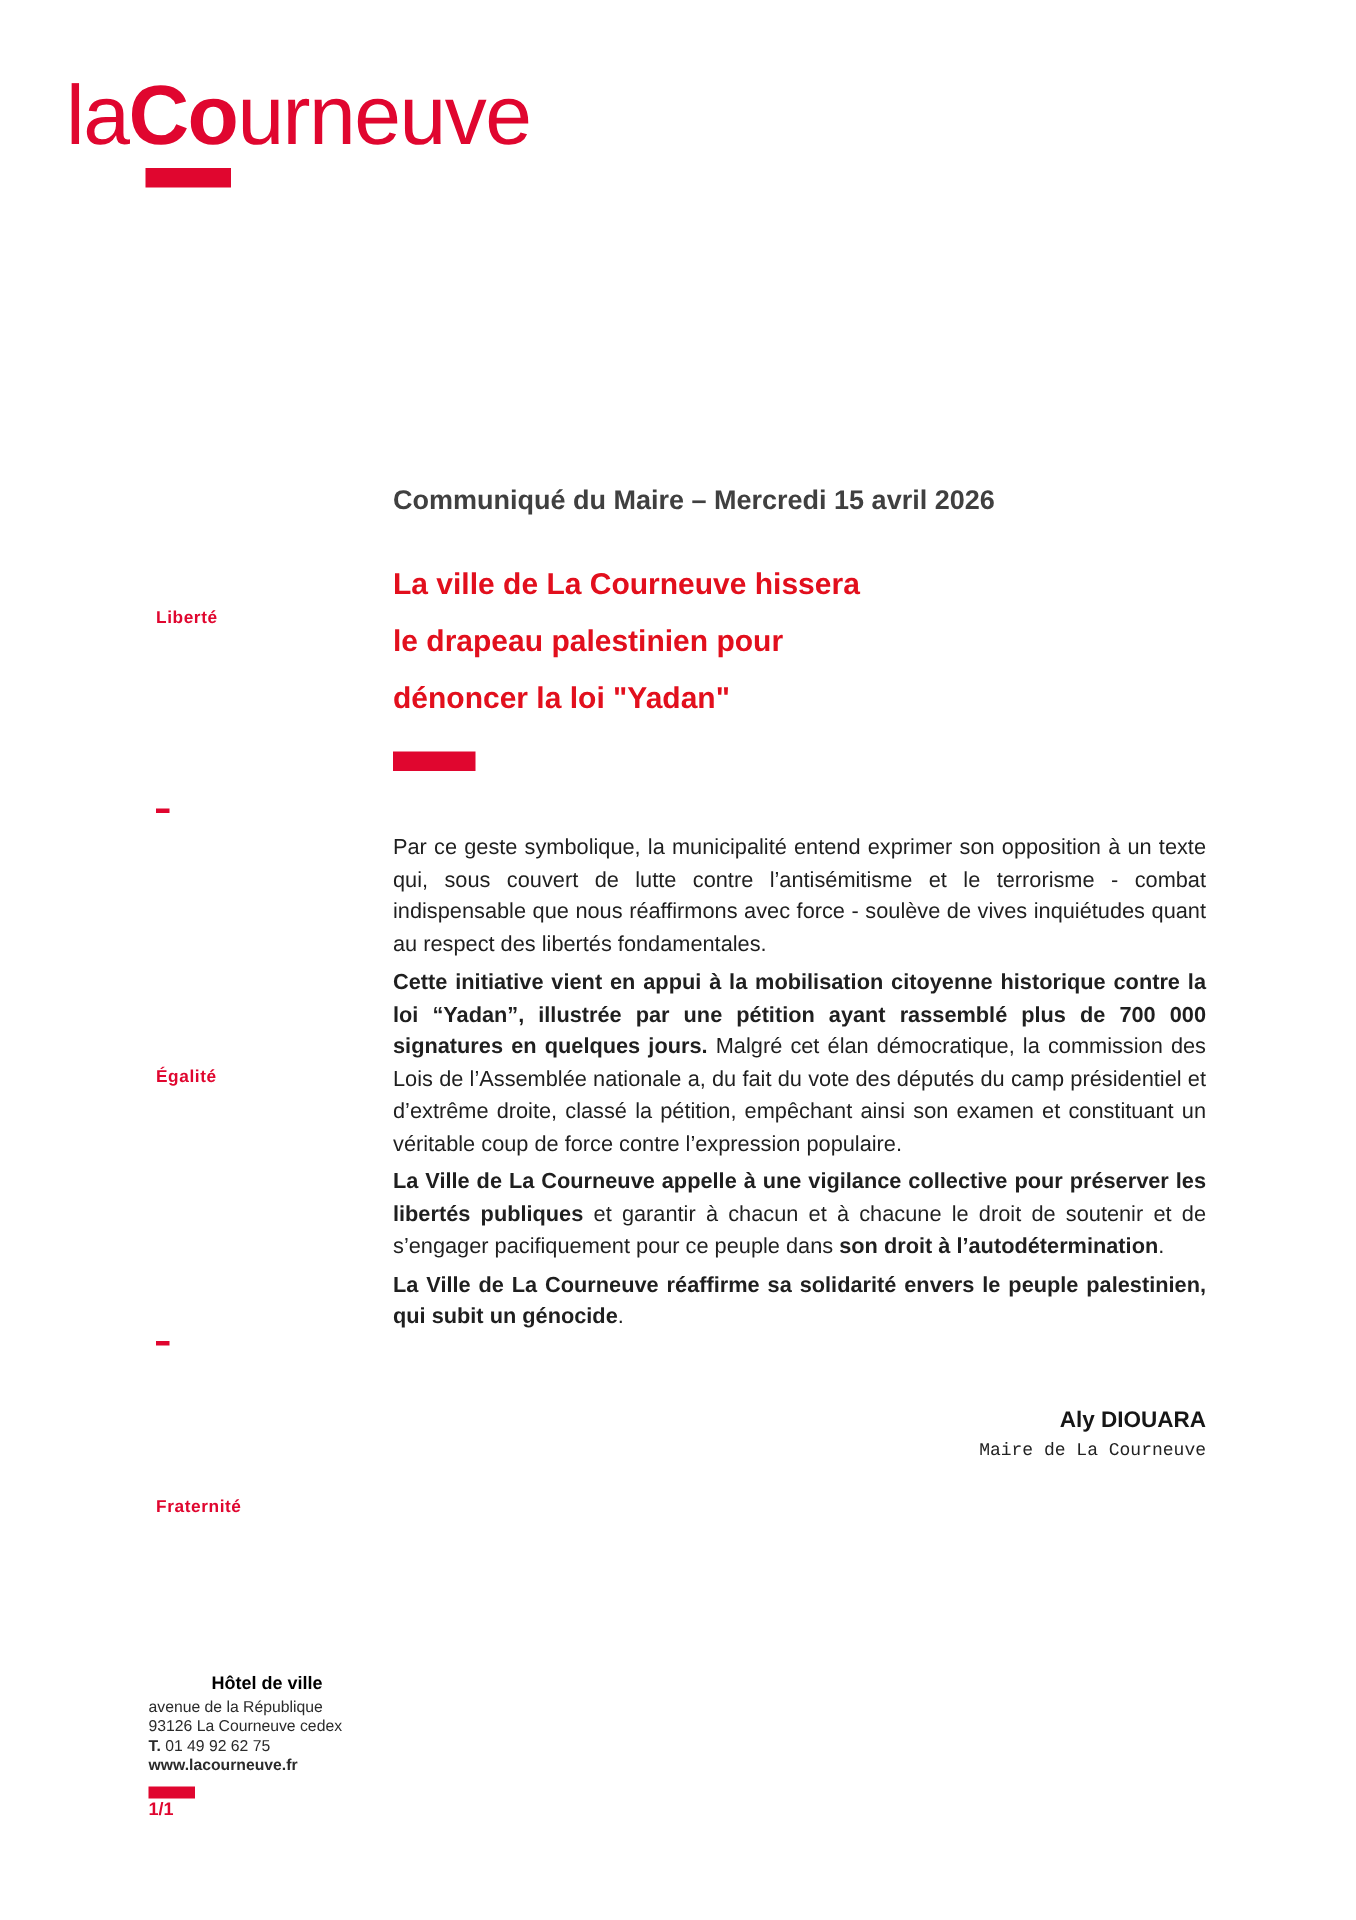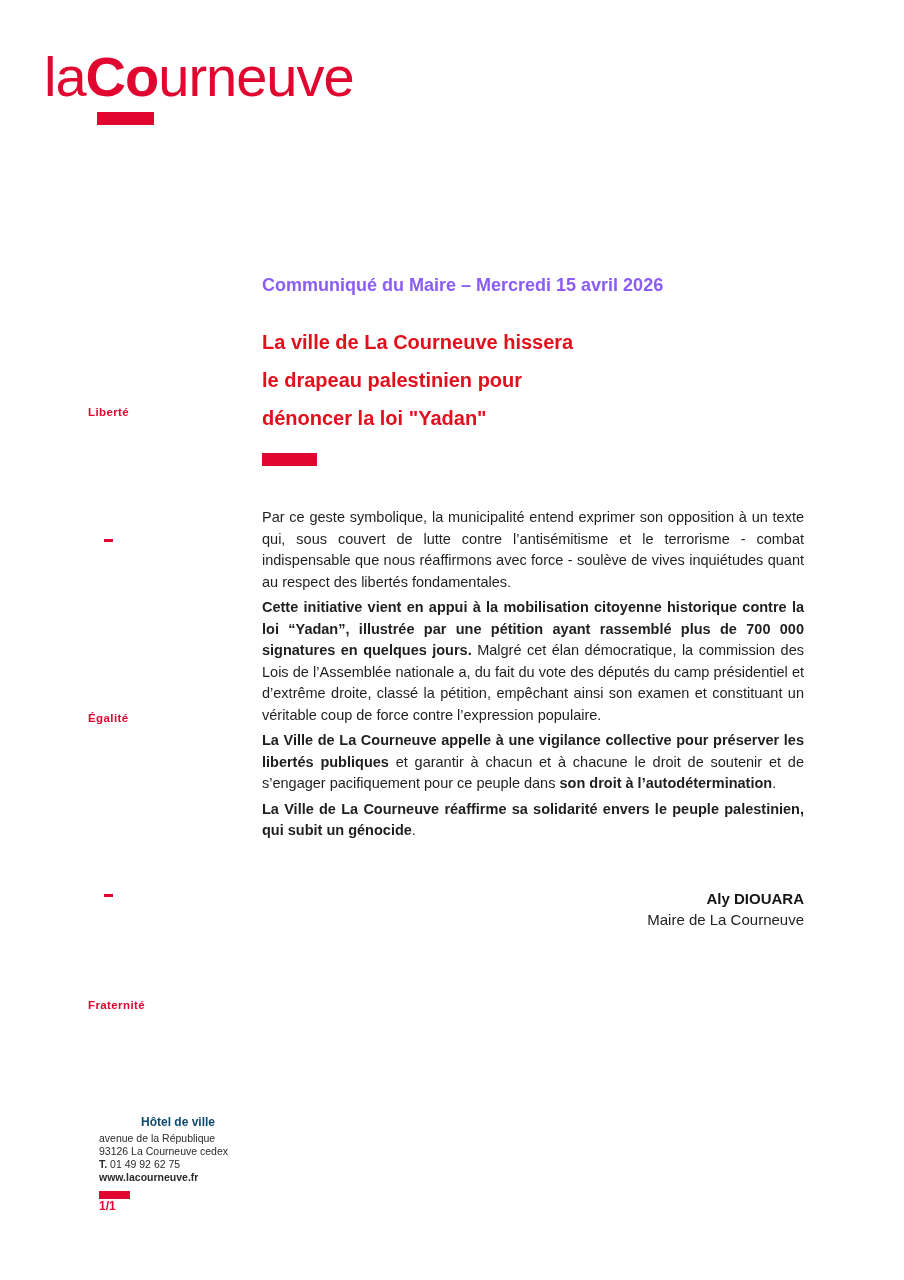--- a/index.html
+++ b/index.html
@@ -37,21 +37,21 @@
   .logo-bar{
     position:absolute;
     left:53px;top:64px;
     width:57px;height:13px;
     background:var(--brand-red);
   }
 
   
   .motto{
     position:absolute;
-    left:88px;
+    left:104px;
     font-size:11.5px;
     font-weight:700;
     letter-spacing:0.4px;
     color:var(--brand-red);
     white-space:nowrap;
   }
   .motto-1{top:406px;}
   .motto-2{top:712px;}
   .motto-3{top:999px;}
   .margin-dash{
@@ -65,22 +65,23 @@
 
   
   .content{
     position:absolute;
     left:262px;top:275px;
     width:542px;
   }
   .kicker{
     font-size:18px;
     font-weight:700;
-    color:#8b5cf6;
+    color:#404040;
     line-height:21px;
+    margin-top:48px;
   }
   .doc-title{
     margin-top:27px;
     font-size:20px;
     line-height:38px;
     font-weight:700;
     color:var(--title-red);
   }
   .title-bar{
     margin-top:16px;
@@ -101,37 +102,38 @@
     margin-top:46px;
     text-align:right;
   }
   .sig-name{
     font-size:15px;
     font-weight:700;
     line-height:21px;
     color:#161616;
   }
   .sig-role{
-    font-size:15px;
+    font-size:12px;
     line-height:21px;
     color:#222222;
+    font-family:Liberation Mono, monospace;
   }
 
   
   .footer{
     position:absolute;
     left:99px;top:1115px;
     color:#2b2b2b;
   }
   .f-title{
     font-size:12px;
     font-weight:700;
     line-height:15px;
     margin-bottom:2px;
-    color:#0c4a6e;
+    color:#000000;
     padding-left:42px;
   }
   .f-line{
     font-size:10.5px;
     line-height:13px;
   }
   .footer-bar{
     margin-top:7px;
     width:31px;height:8px;
     background:var(--brand-red);

